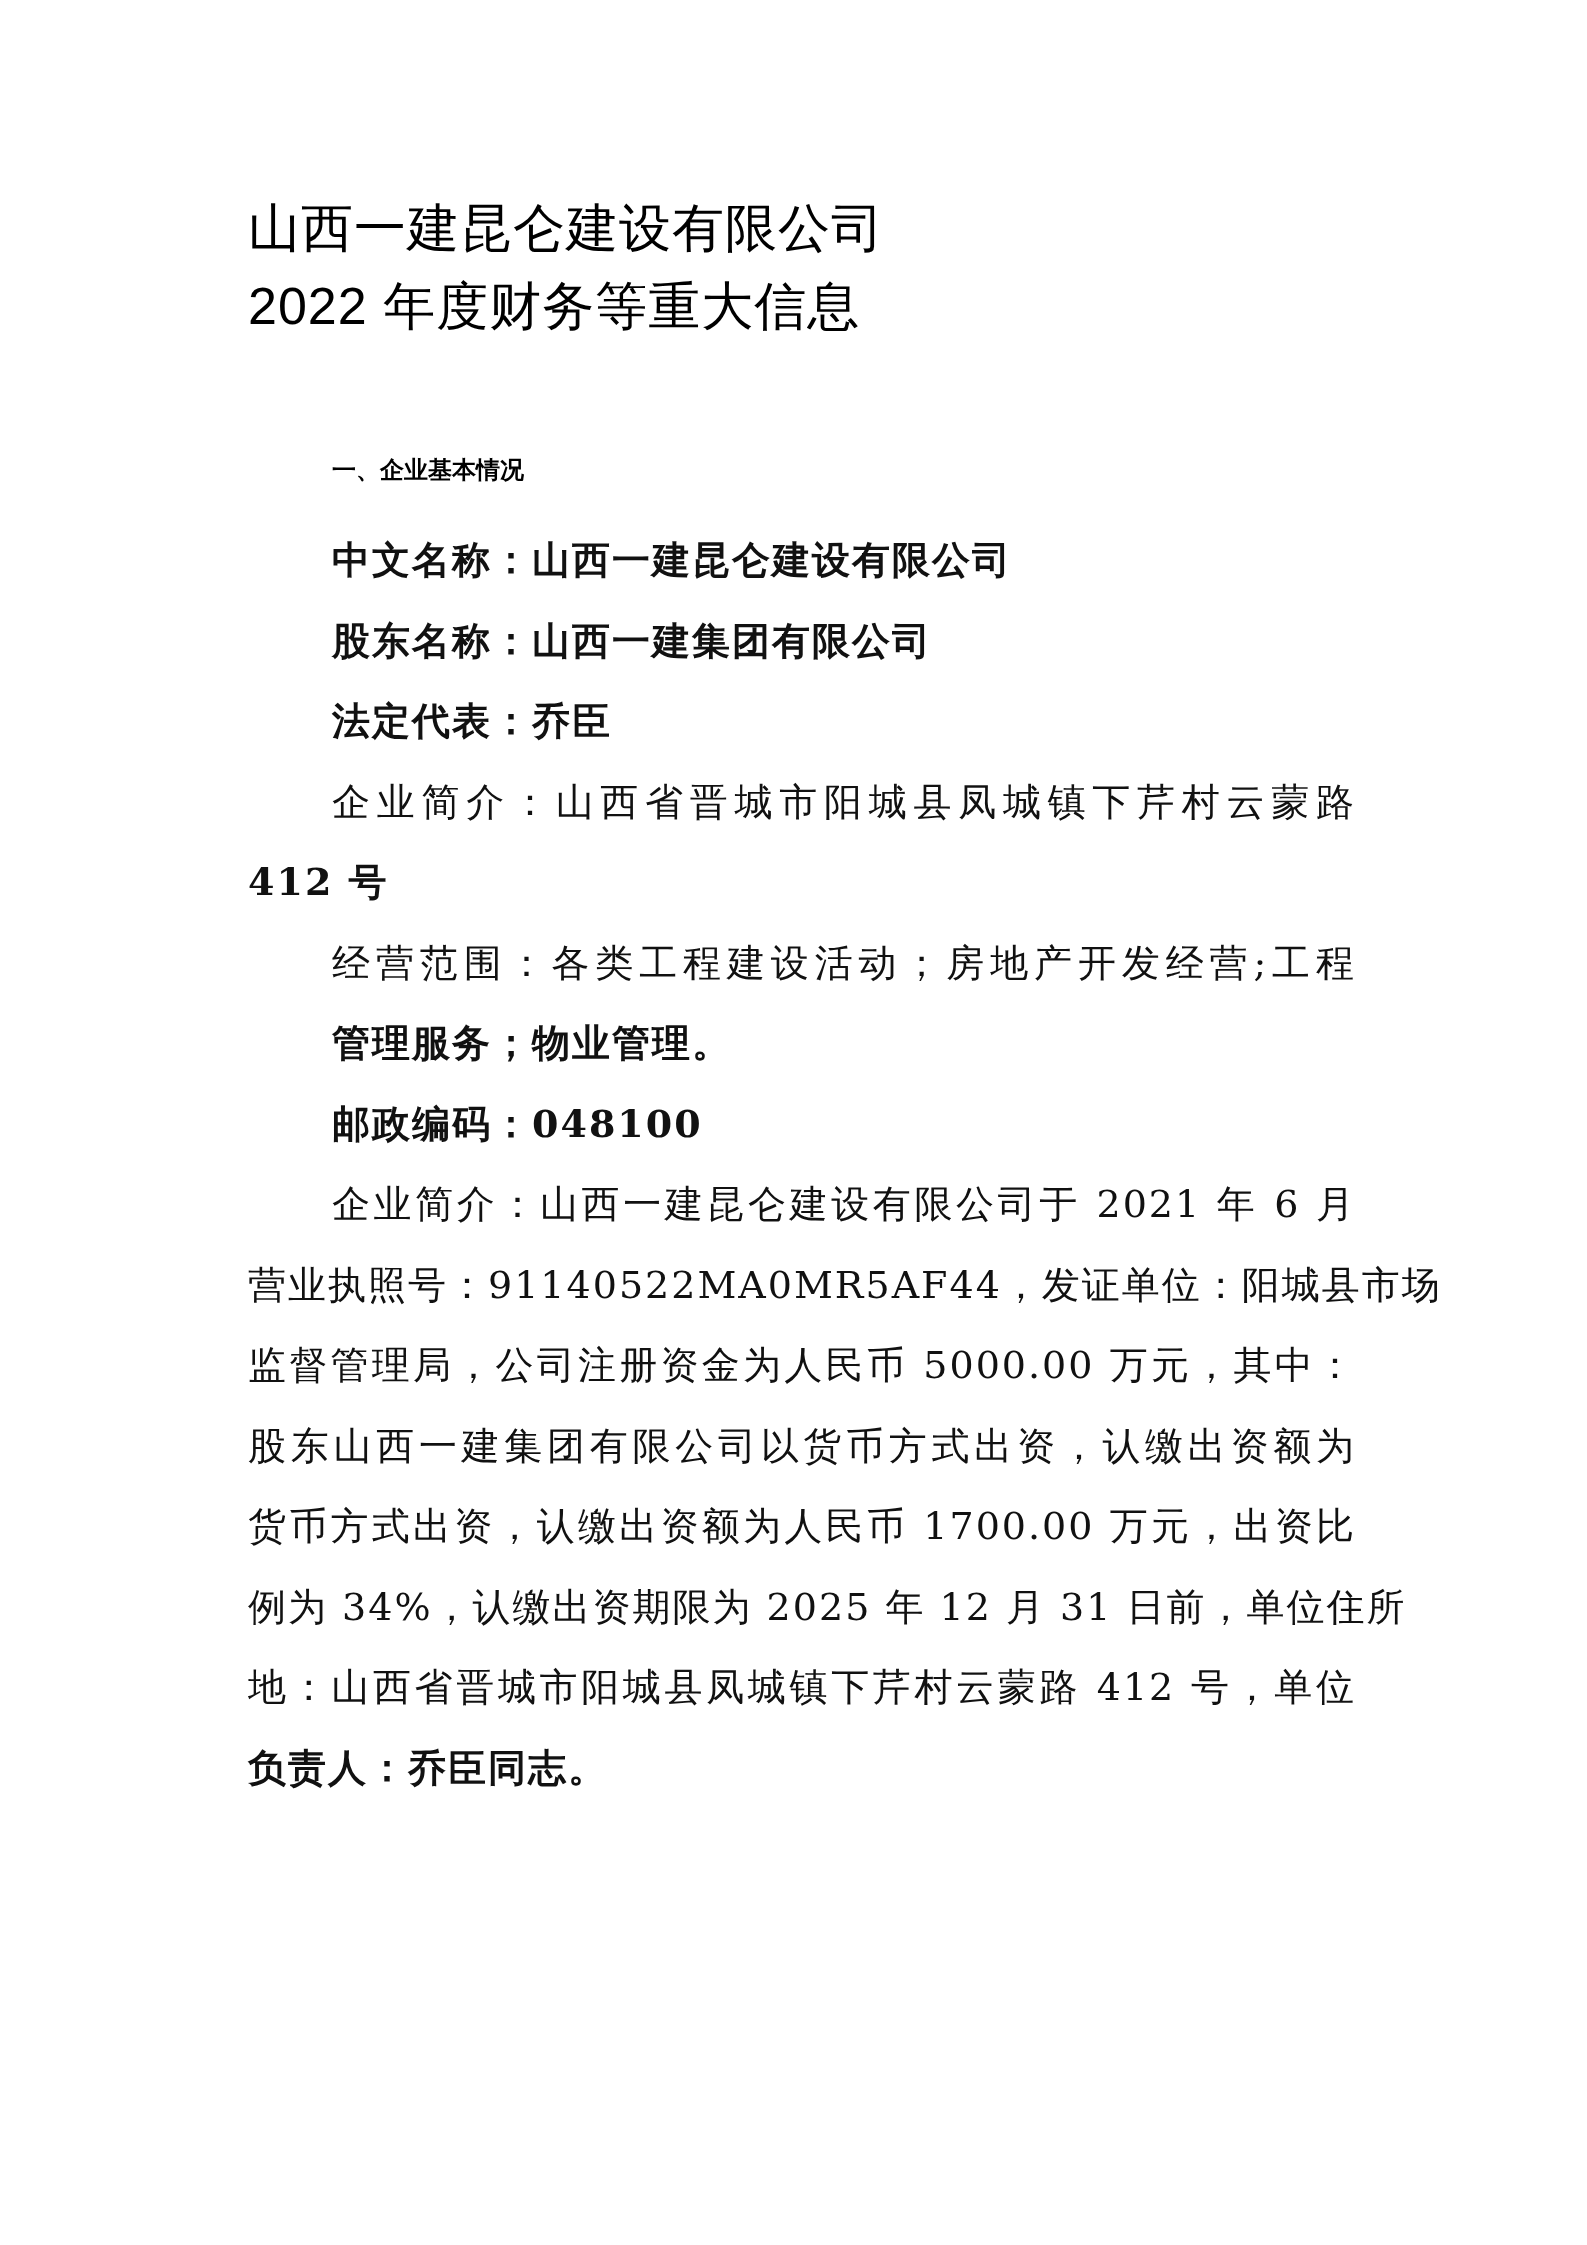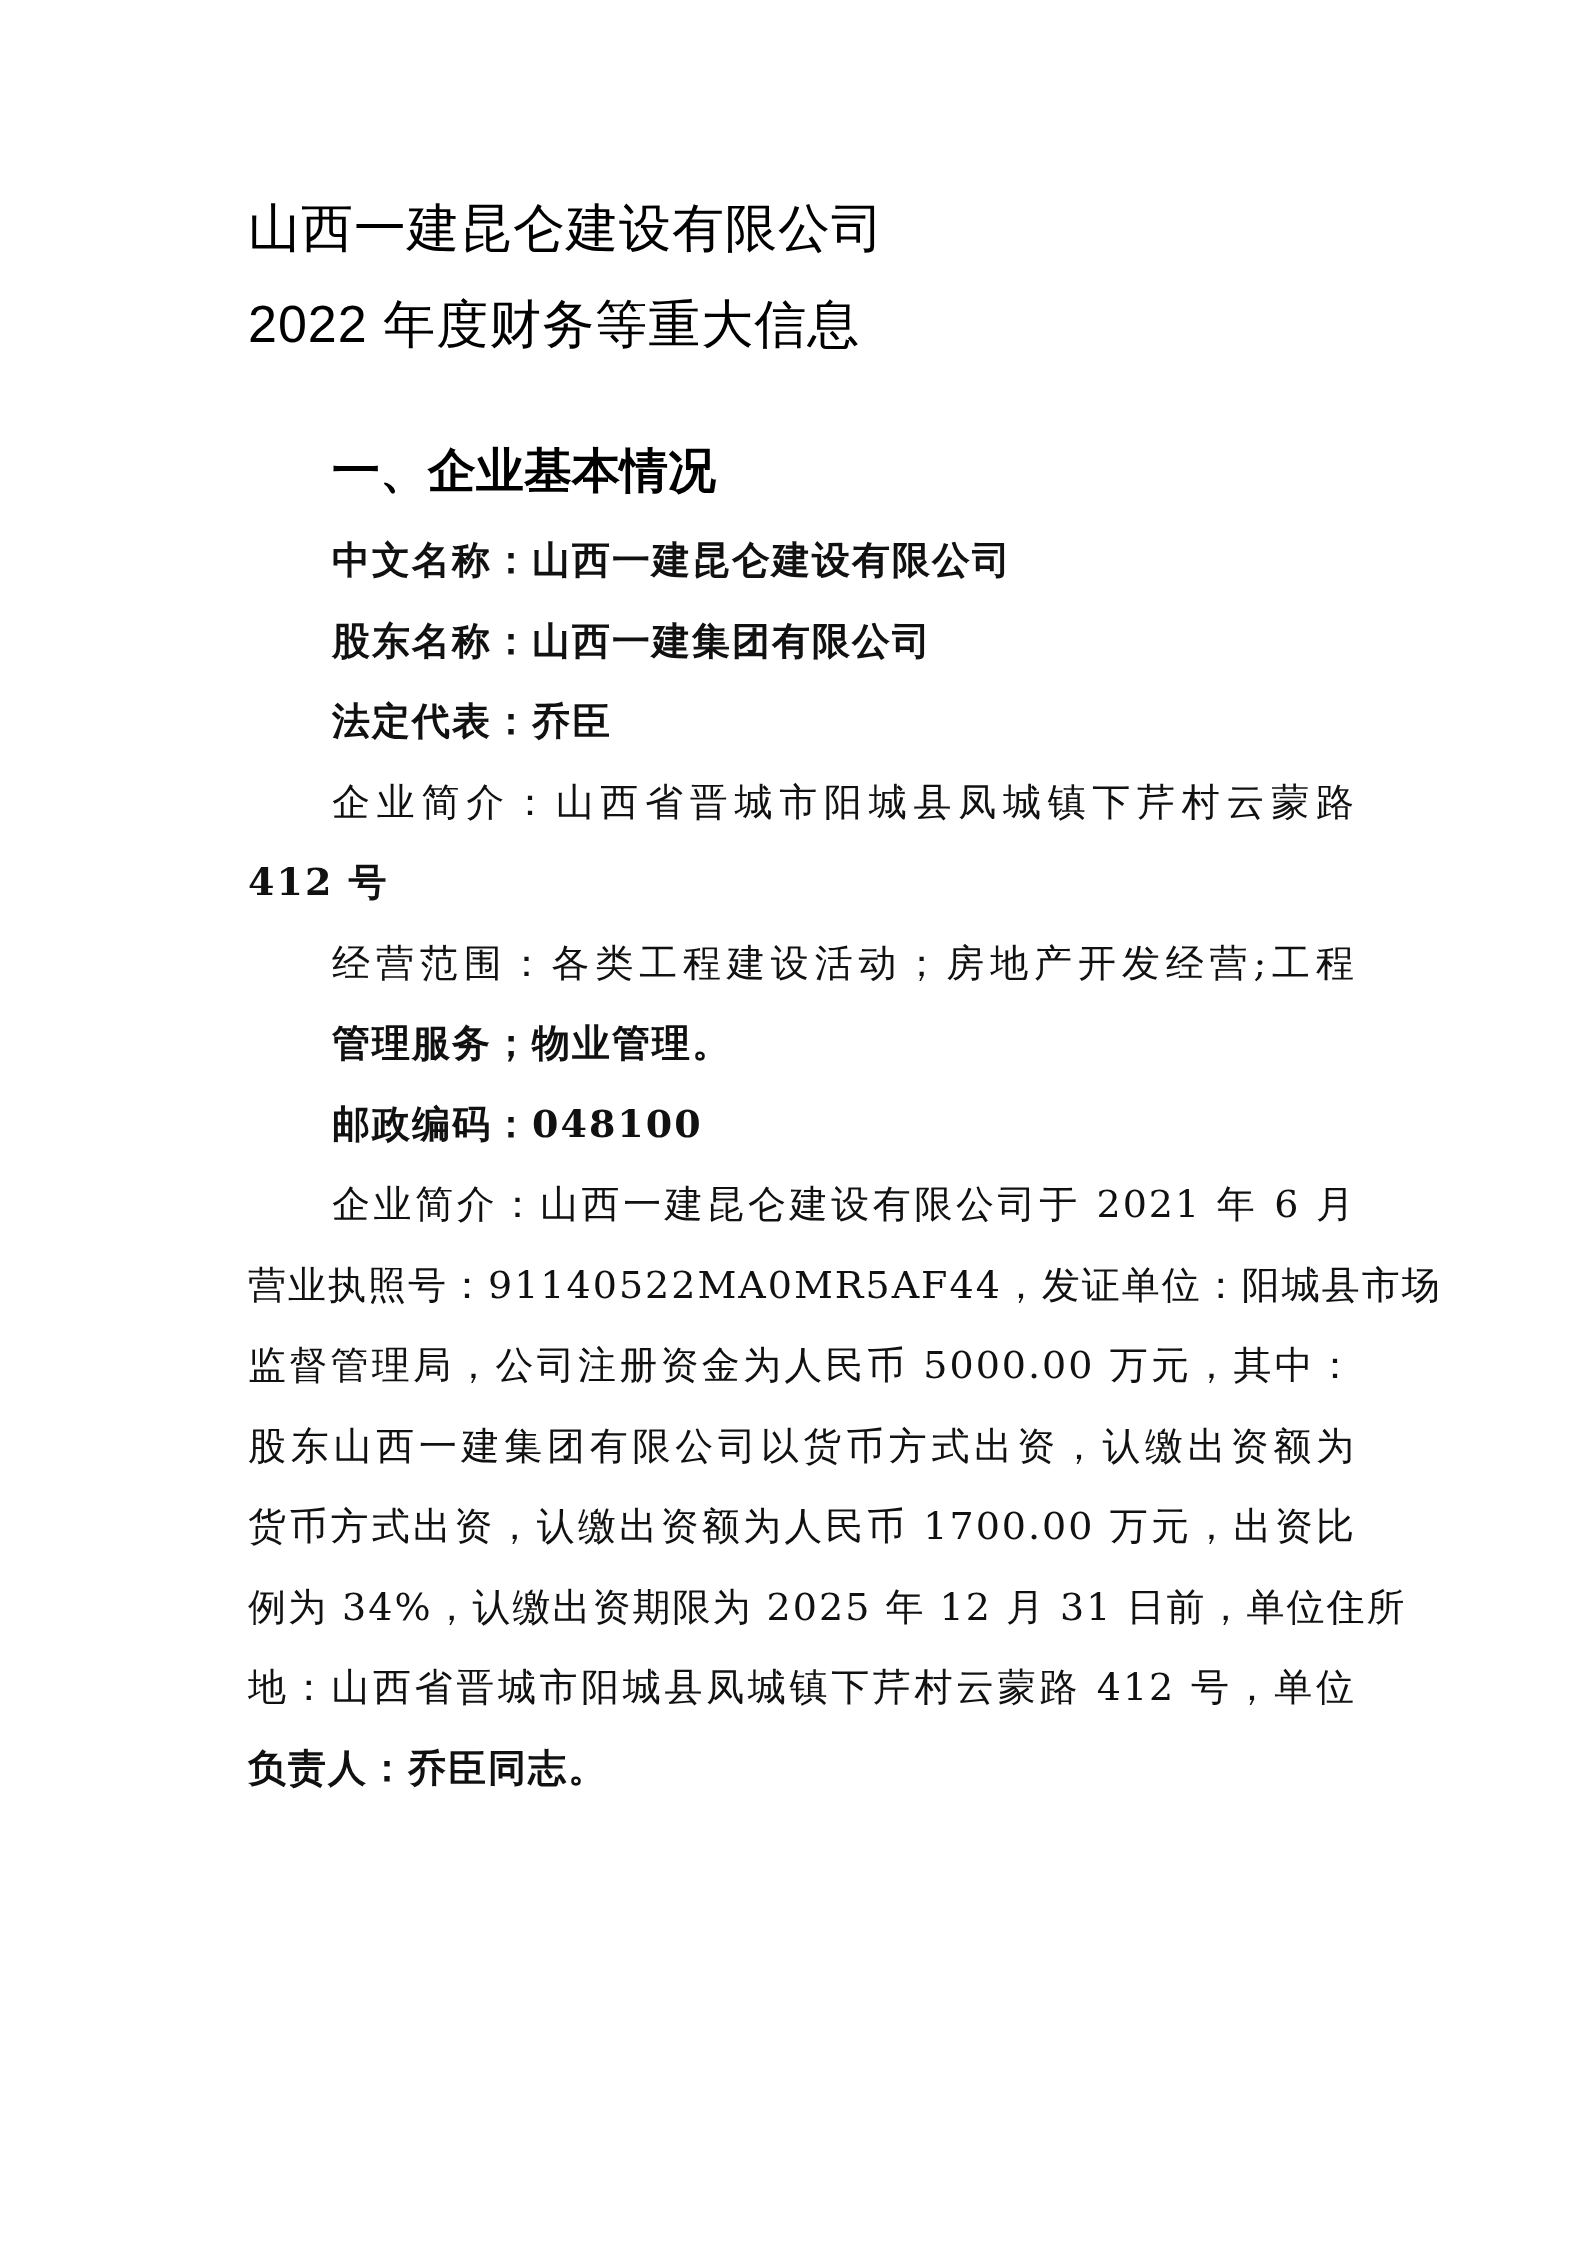--- a/index.html
+++ b/index.html
@@ -25,28 +25,28 @@
       left: 0;
       width: 1108px;
       text-align: left;
       font-family: "Liberation Sans", "DejaVu Sans", sans-serif;
       font-size: 52px;
       line-height: 64px;
       color: #000;
       letter-spacing: 1px;
     }
     .title.l1 { top: 196px; }
-    .title.l2 { top: 292px; }
+    .title.l2 { top: 274px; }
     .heading {
       position: absolute;
       left: 84px;
       top: 440px;
       font-family: "DejaVu Sans", "Liberation Sans", sans-serif;
       font-weight: bold;
-      font-size: 48px;
+      font-size: 24px;
       line-height: 60px;
       color: #000;
     }
     .body-text {
       position: absolute;
       left: 0;
       top: 520px;
       width: 1108px;
       font-family: "DejaVu Serif", "Liberation Serif", serif;
       font-size: 38px;

